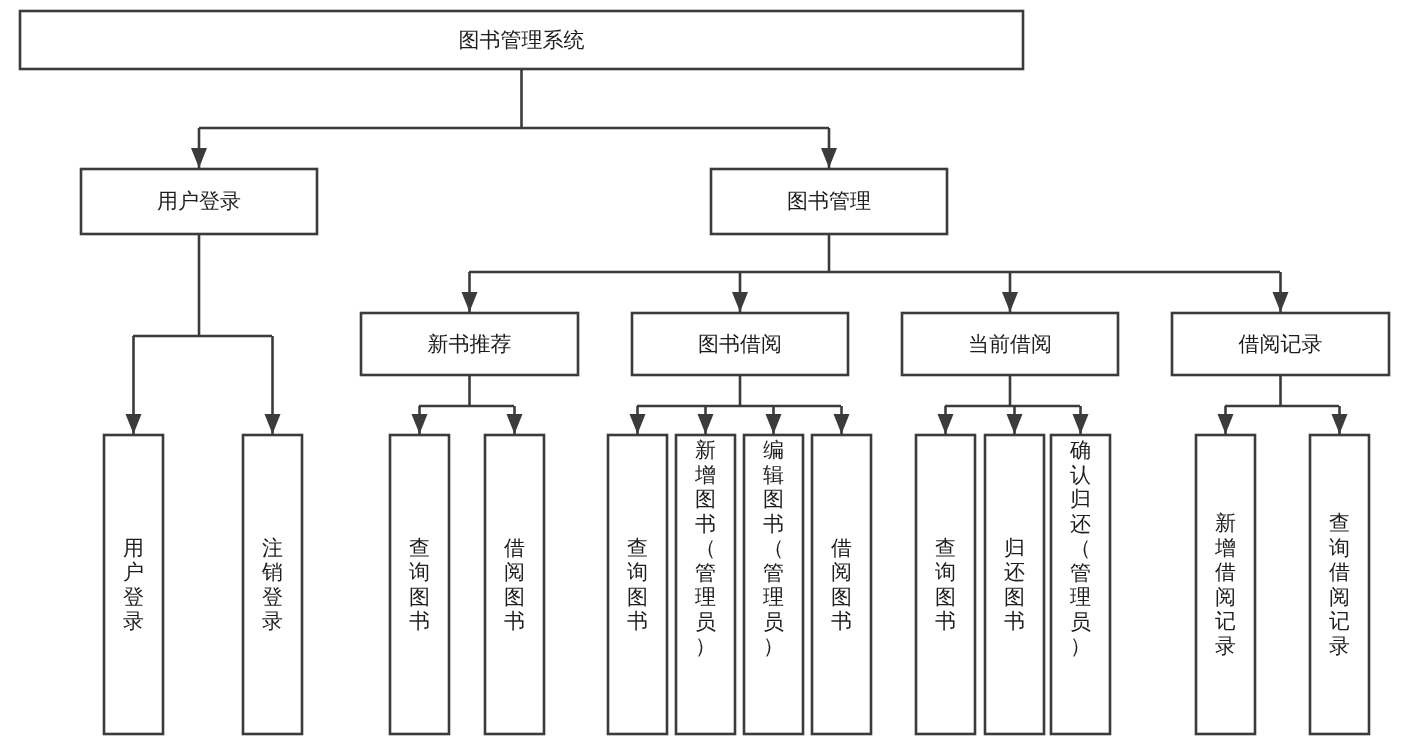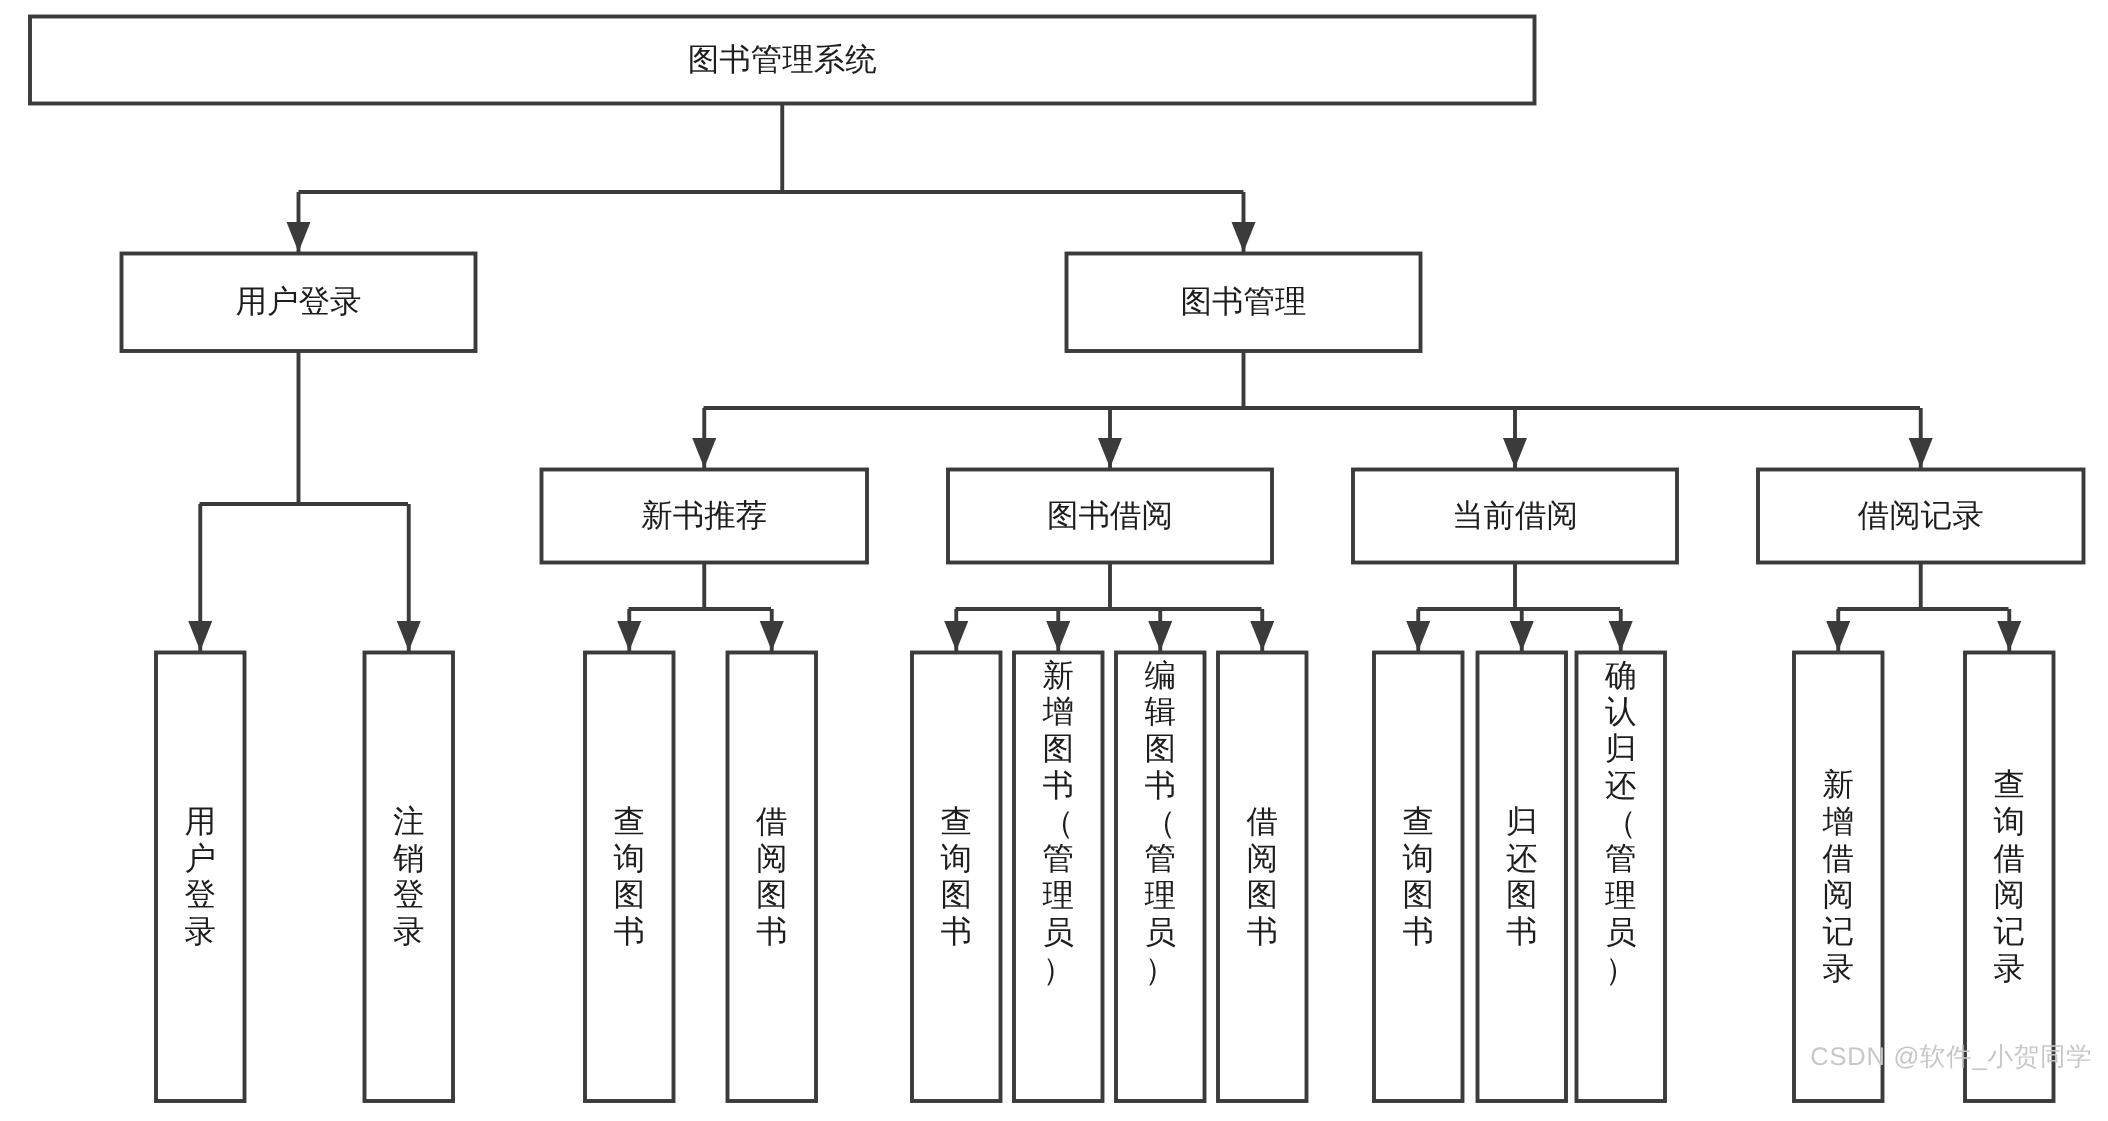--- a/index.html
+++ b/index.html
@@ -201,14 +201,13 @@
         <g>
           <rect x="1196" y="435" width="59" height="299" class="node-box"></rect>
           <text x="1225.5" y="0" class="node-label-v"><tspan x="1225.5" y="530.11">新</tspan><tspan x="1225.5" y="554.61">增</tspan><tspan x="1225.5" y="579.11">借</tspan><tspan x="1225.5" y="603.61">阅</tspan><tspan x="1225.5" y="628.11">记</tspan><tspan x="1225.5" y="652.61">录</tspan></text>
         </g>
         <g>
           <rect x="1310" y="435" width="59" height="299" class="node-box"></rect>
           <text x="1339.5" y="0" class="node-label-v"><tspan x="1339.5" y="530.11">查</tspan><tspan x="1339.5" y="554.61">询</tspan><tspan x="1339.5" y="579.11">借</tspan><tspan x="1339.5" y="603.61">阅</tspan><tspan x="1339.5" y="628.11">记</tspan><tspan x="1339.5" y="652.61">录</tspan></text>
         </g>
       </g>
   </svg>
-  <div class="watermark">CSDN @软件_小贺同学</div>
 </div>
 
 </body></html>

